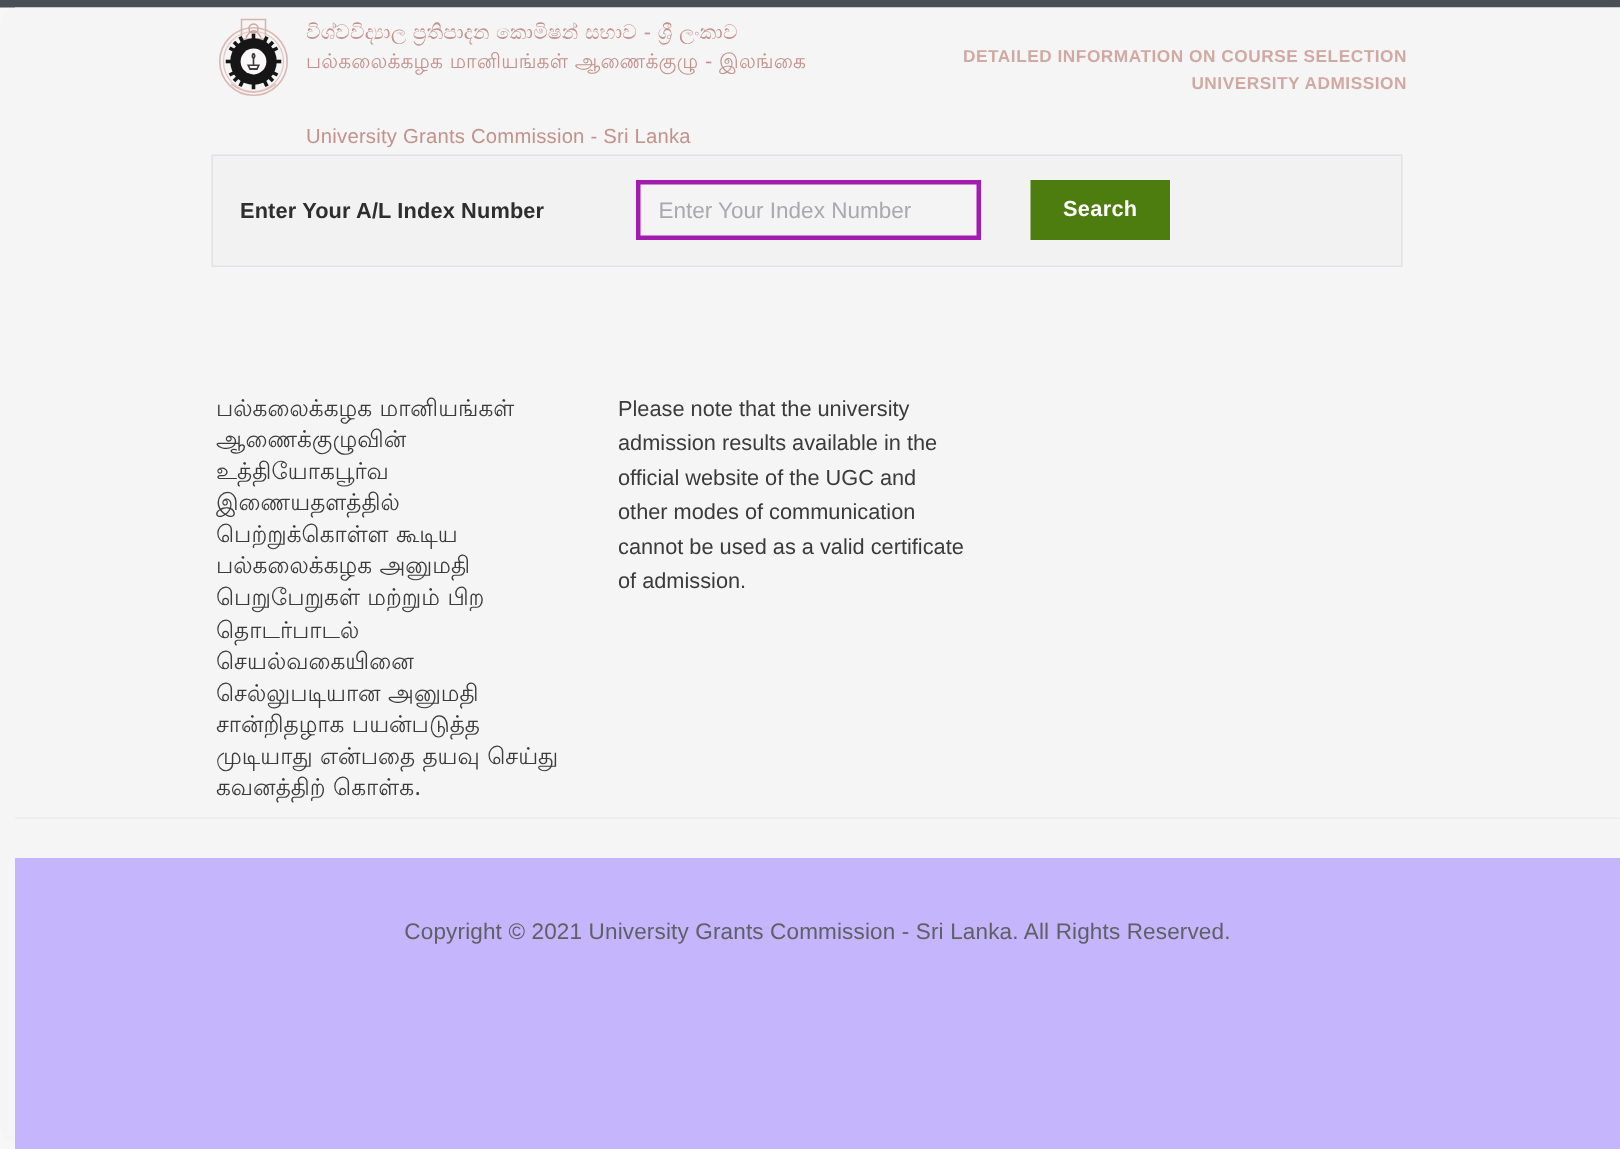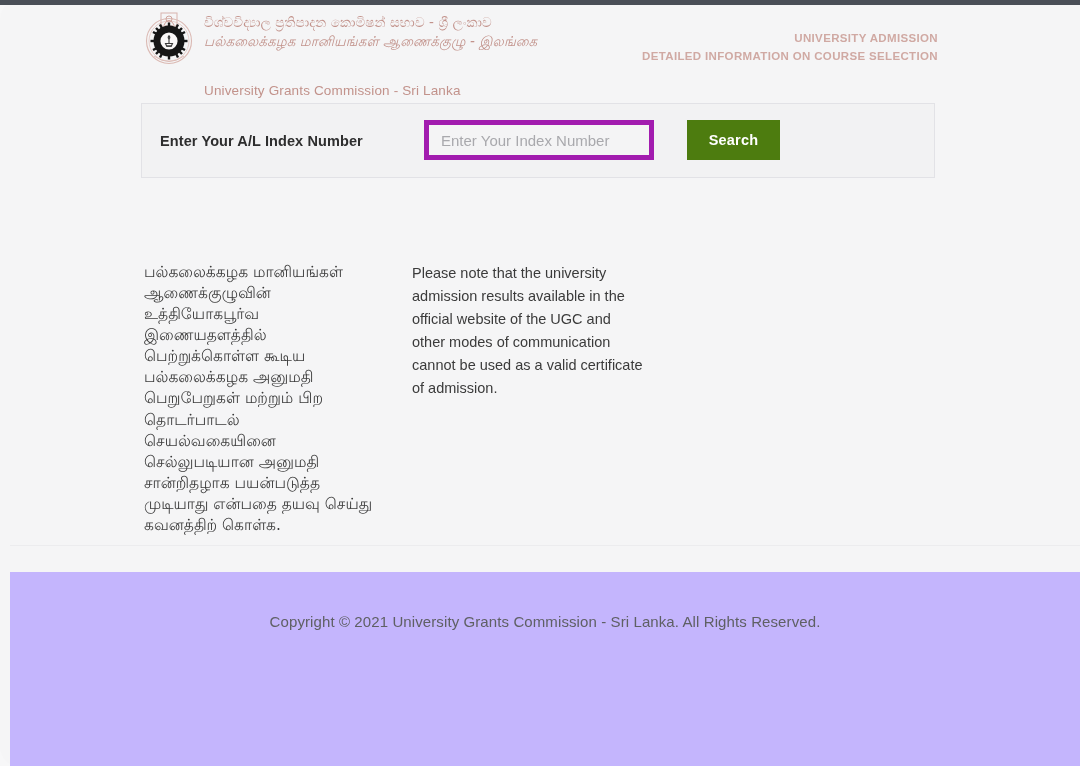--- a/index.html
+++ b/index.html
@@ -75,21 +75,20 @@
   }
   .brand-si {
     font-size: 13.5px;
     font-family: "DejaVu Sans", sans-serif;
     letter-spacing: .1px;
   }
   .brand-ta {
     font-size: 13.5px;
     font-family: "DejaVu Sans", sans-serif;
     letter-spacing: .1px;
-    font-style: italic;
   }
   .brand-en {
     font-size: 13.5px;
     font-family: "Liberation Sans", sans-serif;
     letter-spacing: .15px;
     margin-top: 30px;
   }
 
   .header-right {
     position: absolute;
@@ -124,21 +123,21 @@
     color: #2e2e2e;
     letter-spacing: .1px;
   }
 
   .index-input {
     position: absolute;
     left: 282px;
     top: 16px;
     width: 230px;
     height: 40px;
-    border: 5px solid #a21caf;
+    border: 3px solid #a21caf;
     background: #f4f4f5;
     font-size: 15px;
     color: #3a3a3a;
     padding: 0 12px;
     font-family: "Liberation Sans", sans-serif;
     border-radius: 0;
     outline: none;
   }
   .index-input::placeholder {
     color: #a9a9ad;
@@ -284,22 +283,22 @@
       </div>
 
       <div class="brand-lines">
         <div class="brand-line brand-si">විශ්වවිද්‍යාල ප්‍රතිපාදන කොමිෂන් සභාව - ශ්‍රී ලංකාව</div>
         <div class="brand-line brand-ta">பல்கலைக்கழக மானியங்கள் ஆணைக்குழு - இலங்கை</div>
         <div class="brand-line brand-en">University Grants Commission - Sri Lanka</div>
       </div>
     </div>
 
     <div class="header-right">
+      <div>DETAILED INFORMATION ON COURSE SELECTION</div>
       <div>UNIVERSITY ADMISSION</div>
-      <div>DETAILED INFORMATION ON COURSE SELECTION</div>
     </div>
   </div>
 
   <div class="search-panel">
     <div class="search-label">Enter Your A/L Index Number</div>
 
     <input class="index-input" type="text" placeholder="Enter Your Index Number" style="">
 
     <button class="search-btn">Search</button>
   </div>

